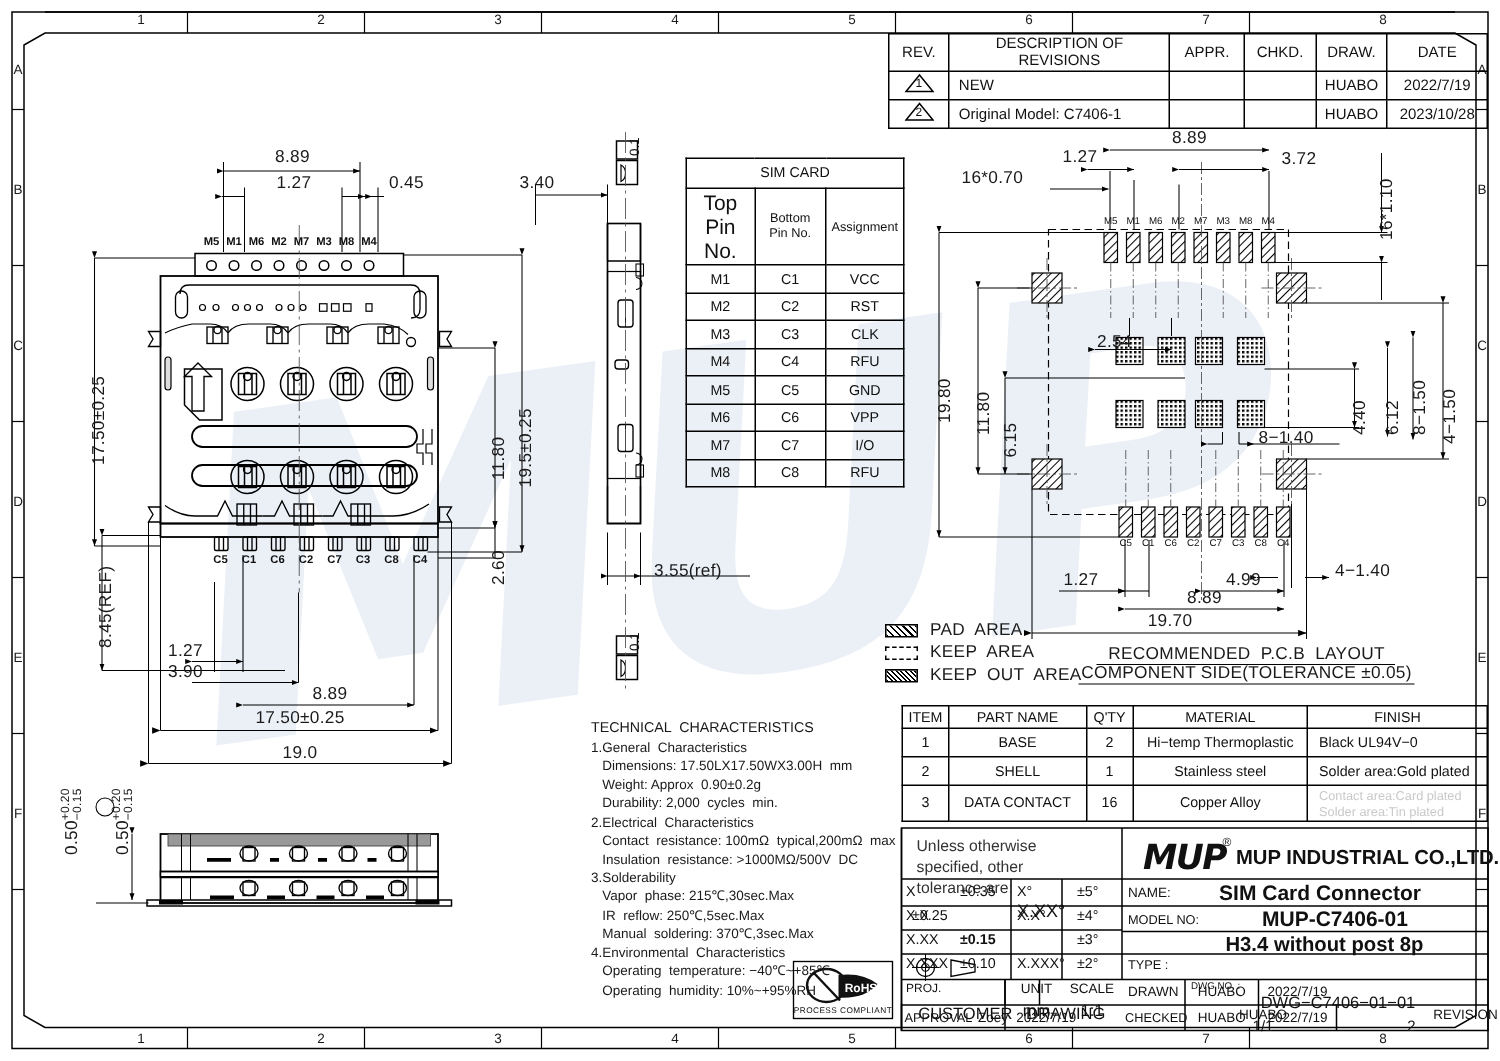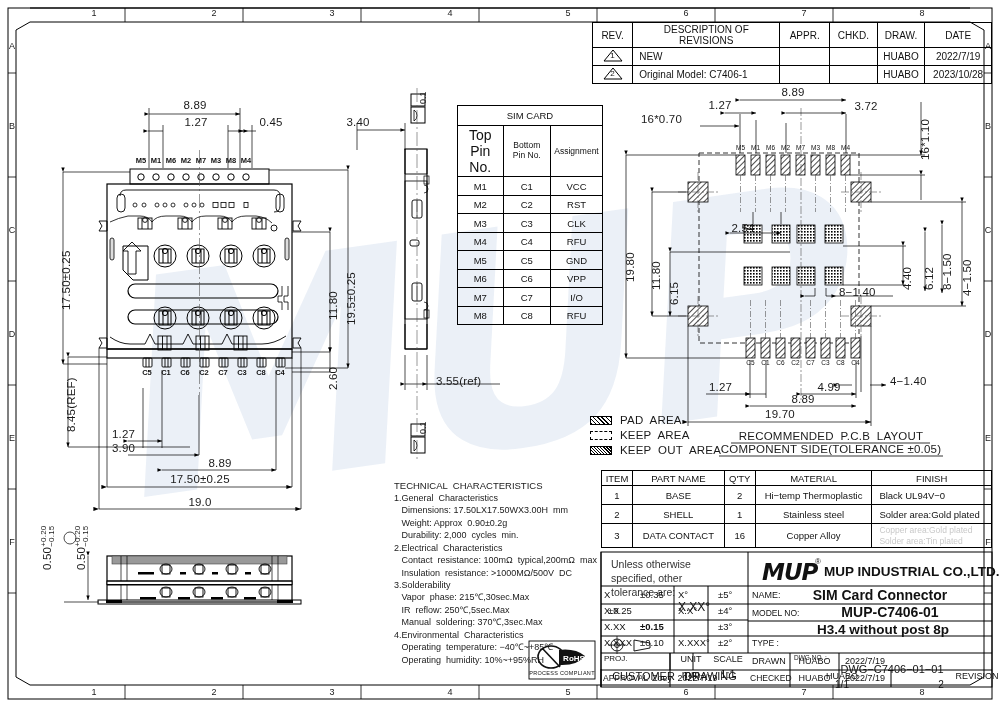--- a/index.html
+++ b/index.html
@@ -971,21 +971,21 @@
       <td>1</td>
       <td>Stainless steel</td>
       <td style="text-align:left;padding-left:7px">Solder  area:Gold  plated</td>
     </tr>
     <tr>
       <td>3</td>
       <td>DATA  CONTACT</td>
       <td>16</td>
       <td>Copper  Alloy</td>
       <td style="text-align:left;padding-left:7px;line-height:1.25">
-        <div class="faint" style="font-size:8.5px">Copper  area:Gold  plated</div>
+        <div class="faint" style="font-size:8.5px">Contact  area:Card  plated</div>
         <div class="faint" style="font-size:8.5px">Solder  area:Tin  plated</div>
       </td>
     </tr>
   </tbody>
     </table>
 
   <div>
     <div class="txt" style="left:611px;top:557px;font-size:10.5px;line-height:1.35;white-space:pre-line;color:#333;">Unless  otherwise
 specified,  other
 tolerance  are:</div>

